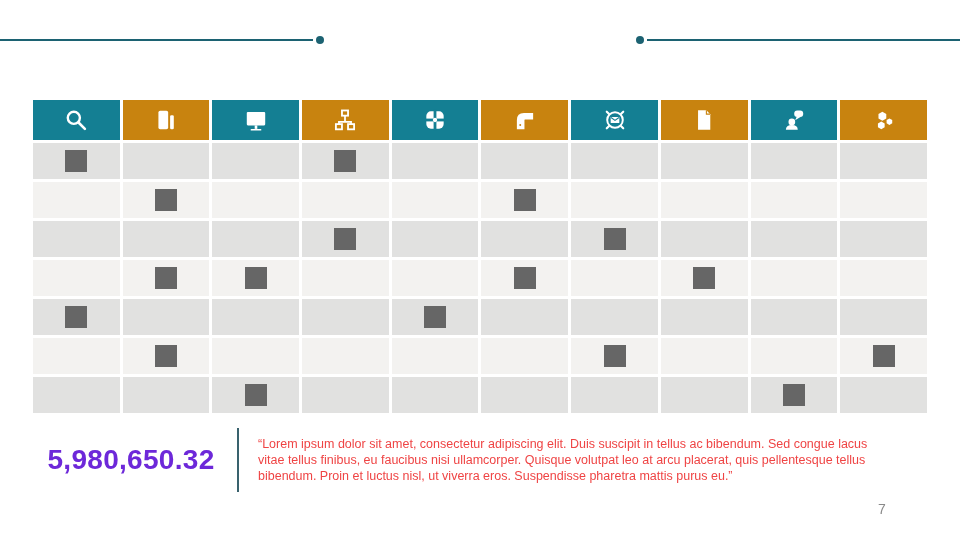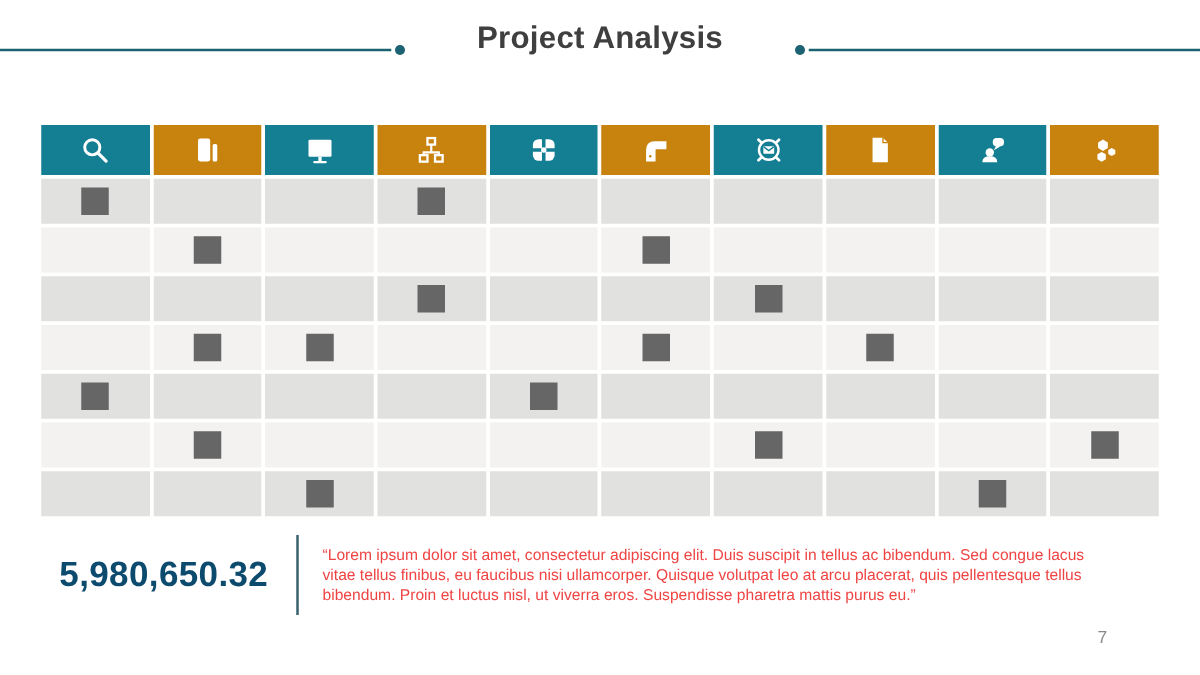--- a/index.html
+++ b/index.html
@@ -24,33 +24,32 @@
   .header-cell svg { width:26px; height:26px; display:block; }
   .table-body { display:grid; row-gap:3px; }
   .row { display:grid; grid-template-columns:repeat(10,1fr); column-gap:3px; height:36px; }
   .cell { display:flex; align-items:center; justify-content:center; }
   .row.dark  .cell { background:var(--row-dark,#e1e1e0); }
   .row.light .cell { background:var(--row-light,#f3f2f0); }
   .marker { width:22px; height:22px; background:var(--marker,#666); }
 
   
   .metric { position:absolute; left:36px; top:444px; width:190px; text-align:center;
-    font-size:28px; font-weight:bold; color:#0c4a6e; letter-spacing:.3px; }
+    font-size:28px; font-weight:bold; color:#6d28d9; letter-spacing:.3px; }
   .v-divider { position:absolute; left:237px; top:428px; width:2px; height:64px; background:#39626d; }
   .quote { position:absolute; left:258px; top:436px; width:616px;
     font-size:12.5px; line-height:16px; color:#ef4444; }
   .page-number { position:absolute; left:868px; top:501px; width:28px; text-align:center;
     font-size:14px; color:#8a8a8a; }
 </style>
 </head>
 <body style="--row-dark: #e1e1e0; --row-light: #f3f2f0; --marker: #666666;">
 
 <div class="slide">
 
-  <div class="page-title">Project Analysis</div>
   <div class="rule rule-left"></div>
   <div class="rule-dot rule-dot-left"></div>
   <div class="rule-dot rule-dot-right"></div>
   <div class="rule rule-right"></div>
 
   <div class="table">
     <div class="header-row">
         <div class="header-cell" style="background: rgb(20, 127, 147); --bg: #147f93;">
           <span class="icon">
             <svg viewBox="0 0 24 24">

